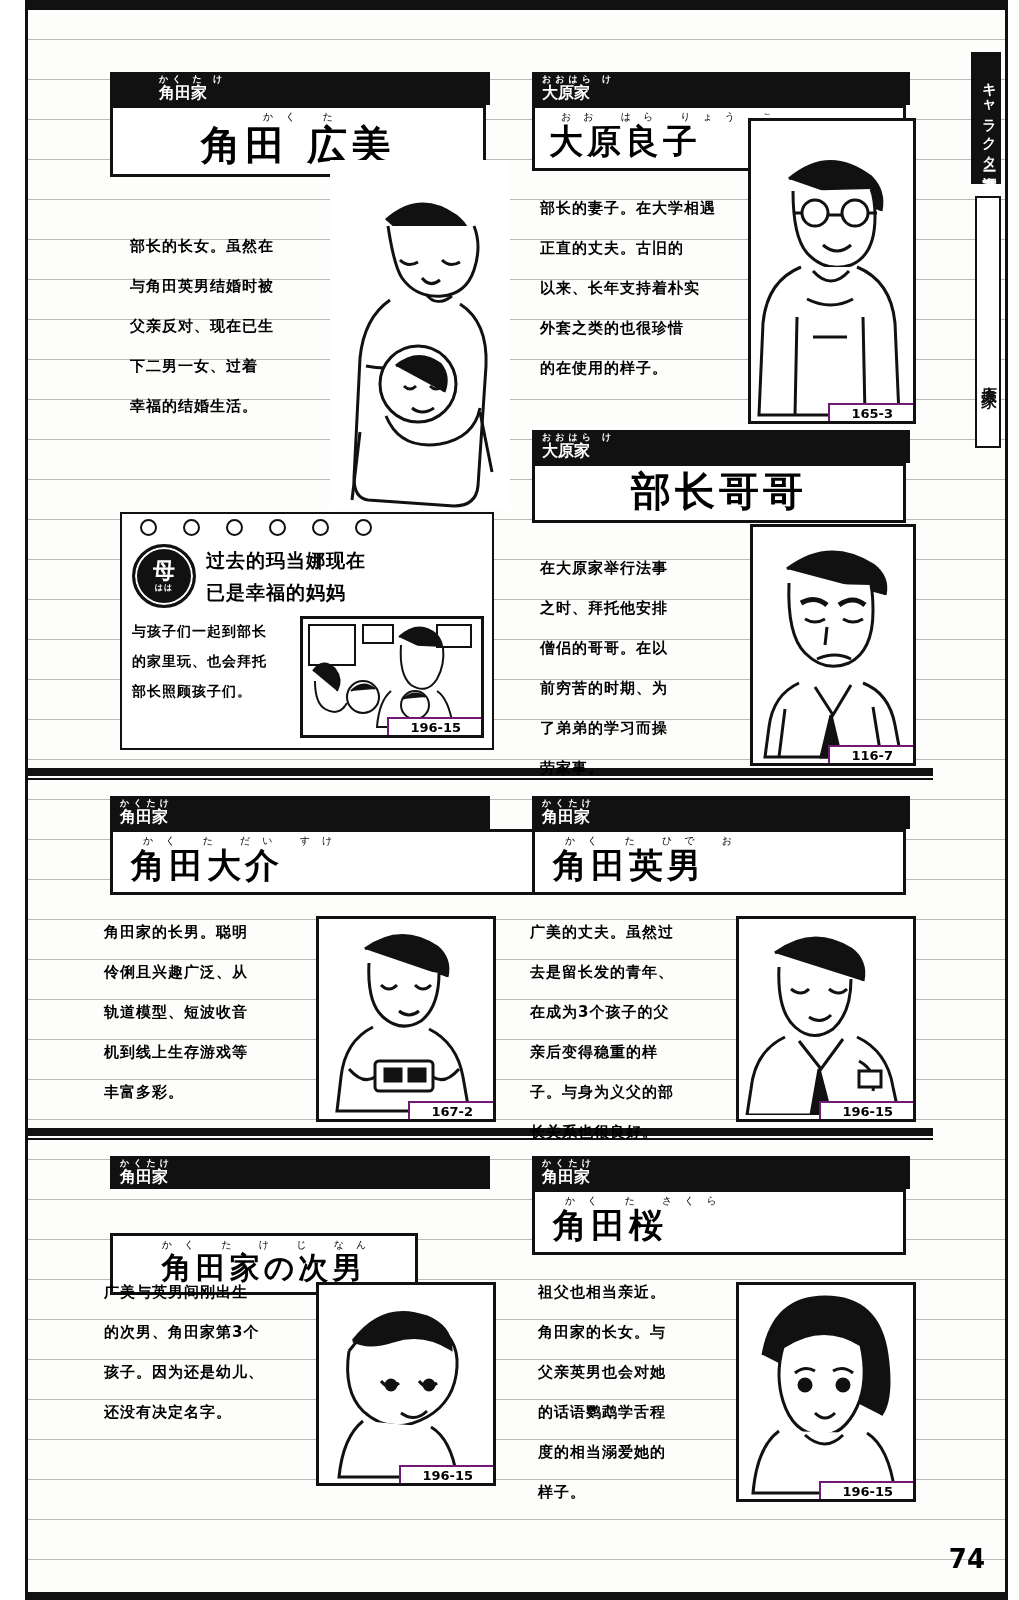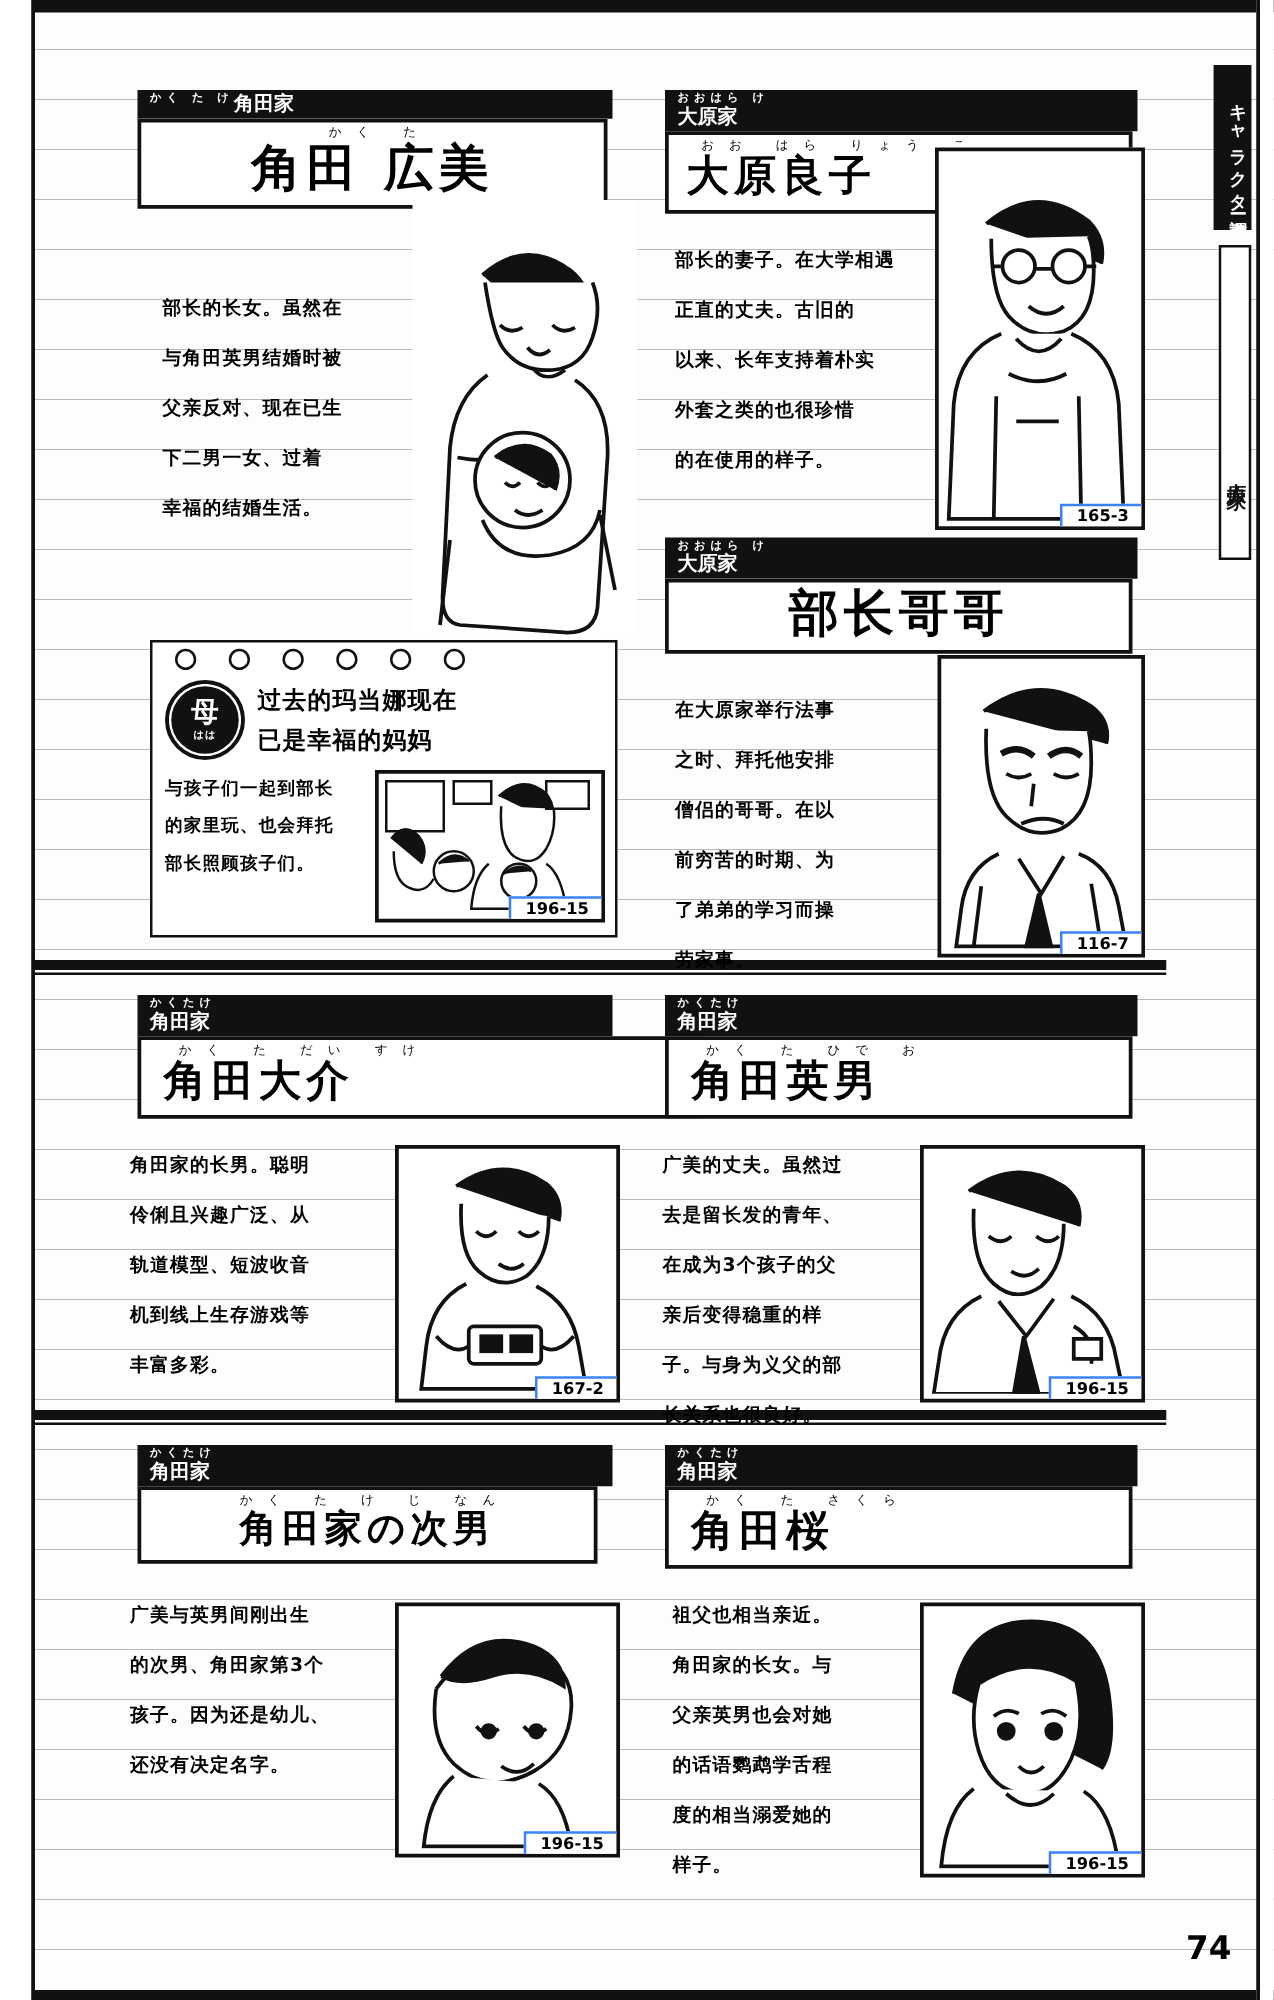--- a/index.html
+++ b/index.html
@@ -60,22 +60,22 @@
   .namebox .nm{font-size:40px;font-weight:bold;letter-spacing:4px;line-height:1.05;}
   .namebox.sm .nm{font-size:34px;}
   .namebox.xs .nm{font-size:30px;}
 
   .body-txt{
     font-size:15px;line-height:40px;letter-spacing:1px;font-weight:bold;
   }
   
   .illus{border:3px solid #111;background:#fff;position:relative;overflow:hidden;}
   .illus .ref{
-    position:absolute;right:-3px;bottom:-3px;background:#fff;border:2px solid #3b82f6;
-    font-size:13px;font-weight:bold;padding:1px 11px;letter-spacing:0;
+    position:absolute;right:-3px;bottom:-3px;background:#fff;border:2px solid #701a75;
+    font-size:13px;font-weight:bold;padding:1px 21px;letter-spacing:0;
   }
   .nofrm{border:none;}
 
   
   .memo{position:absolute;border:2px solid #111;background:#fff;}
   .memo .holes{height:26px;border-bottom:0;display:flex;align-items:center;gap:26px;padding-left:18px;}
   .memo .holes span{width:13px;height:13px;border:2px solid #111;border-radius:50%;background:#fff;display:block;}
   .memo .mtitle{font-size:19px;font-weight:bold;line-height:32px;letter-spacing:1px;}
   .memo .mtxt{font-size:14px;font-weight:bold;line-height:30px;letter-spacing:1px;}
 
@@ -100,21 +100,21 @@
   <div class="right-edge"></div>
 
   <div class="divider d1"></div>
   <div class="divider d2"></div>
 
   <div class="tab t1">キャラクター調書</div>
   <div class="tab t2">大原家</div>
 
   <div class="card" style="left:110px;top:72px;width:380px;">
     <div class="hdr">
-      <span style="display:flex;flex-direction:row;">
+      <span style="display:flex;flex-direction:column;margin-left:39px;">
         <span class="furi">かく た け</span>
         <span class="fam">角田家</span>
       </span>
     </div>
     <div class="namebox" style="width:376px;box-sizing:border-box;">
       <span class="furi">かく た</span>
       <span class="nm">角田 広美</span>
     </div>
   </div>
   <div class="body-txt" style="position:absolute;left:130px;top:226px;width:230px;">
@@ -353,21 +353,21 @@
     <div class="ref">196-15</div>
   </div>
 
   <div class="card" style="left:110px;top:1156px;width:380px;">
     <div class="hdr">
       <span style="display:flex;flex-direction:column;">
         <span class="furi">かくたけ</span>
         <span class="fam">角田家</span>
       </span>
     </div>
-    <div class="namebox xs" style="width:368px;box-sizing:border-box;">
+    <div class="namebox xs" style="width:308px;box-sizing:border-box;margin-top:44px;">
       <span class="furi">かく た け じ なん</span>
       <span class="nm">角田家の次男</span>
     </div>
   </div>
   <div class="body-txt" style="position:absolute;left:104px;top:1272px;width:215px;">
     <div>广美与英男间刚出生</div>
     <div>的次男、角田家第3个</div>
     <div>孩子。因为还是幼儿、</div>
     <div>还没有决定名字。</div>
   </div>

